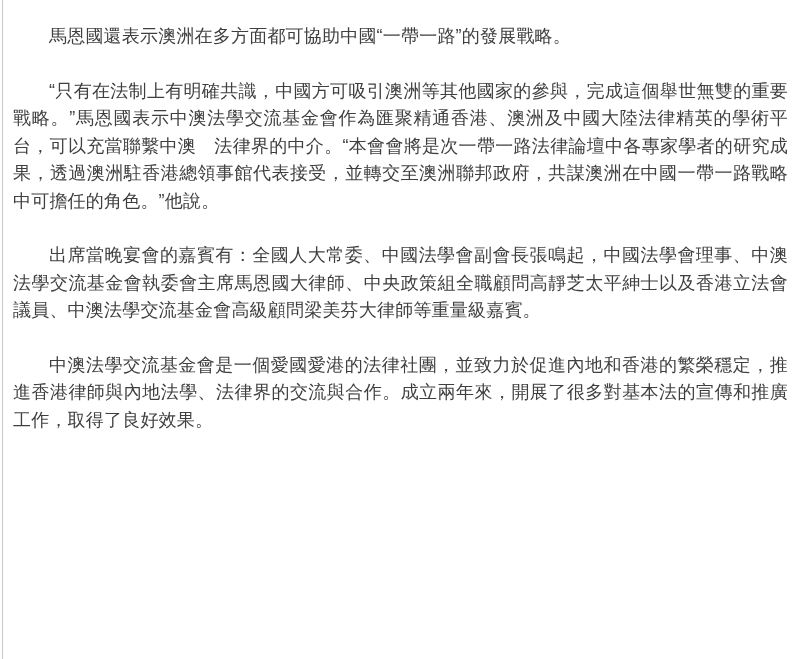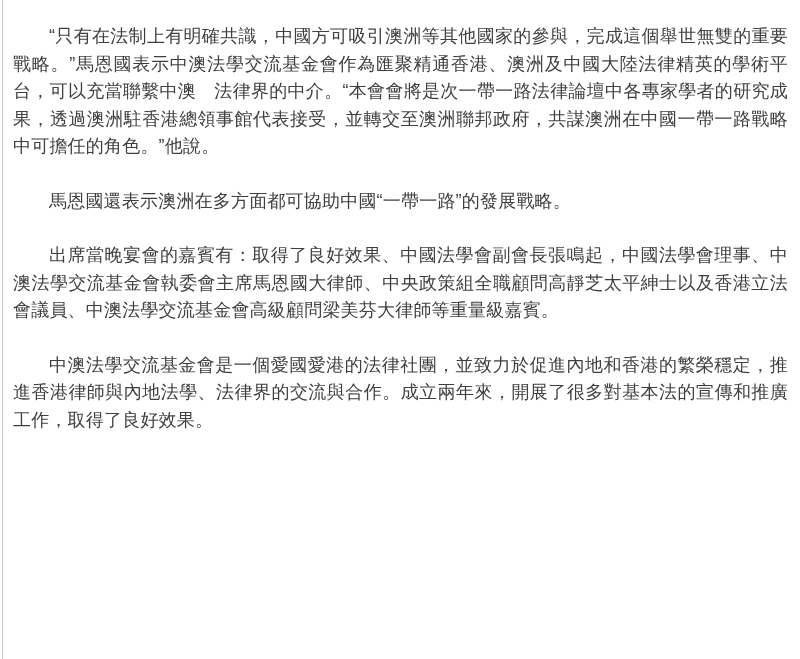--- a/index.html
+++ b/index.html
@@ -39,18 +39,18 @@
     text-indent: 2em;
     word-break: break-all;
   }
 </style>
 </head>
 <body>
 
 <div class="page">
   <div class="left-rule"></div>
   <div class="article">
+    <p>馬恩國還表示澳洲在多方面都可協助中國“一帶一路”的發展戰略。</p>
     <p>“只有在法制上有明確共識，中國方可吸引澳洲等其他國家的參與，完成這個舉世無雙的重要戰略。”馬恩國表示中澳法學交流基金會作為匯聚精通香港、澳洲及中國大陸法律精英的學術平台，可以充當聯繫中澳　法律界的中介。“本會會將是次一帶一路法律論壇中各專家學者的研究成果，透過澳洲駐香港總領事館代表接受，並轉交至澳洲聯邦政府，共謀澳洲在中國一帶一路戰略中可擔任的角色。”他說。</p>
-    <p>馬恩國還表示澳洲在多方面都可協助中國“一帶一路”的發展戰略。</p>
-    <p>出席當晚宴會的嘉賓有：取得了良好效果、中國法學會副會長張鳴起，中國法學會理事、中澳法學交流基金會執委會主席馬恩國大律師、中央政策組全職顧問高靜芝太平紳士以及香港立法會議員、中澳法學交流基金會高級顧問梁美芬大律師等重量級嘉賓。</p>
+    <p>出席當晚宴會的嘉賓有：全國人大常委、中國法學會副會長張鳴起，中國法學會理事、中澳法學交流基金會執委會主席馬恩國大律師、中央政策組全職顧問高靜芝太平紳士以及香港立法會議員、中澳法學交流基金會高級顧問梁美芬大律師等重量級嘉賓。</p>
     <p>中澳法學交流基金會是一個愛國愛港的法律社團，並致力於促進內地和香港的繁榮穩定，推進香港律師與內地法學、法律界的交流與合作。成立兩年來，開展了很多對基本法的宣傳和推廣工作，取得了良好效果。</p>
   </div>
 </div>
 
 </body></html>

